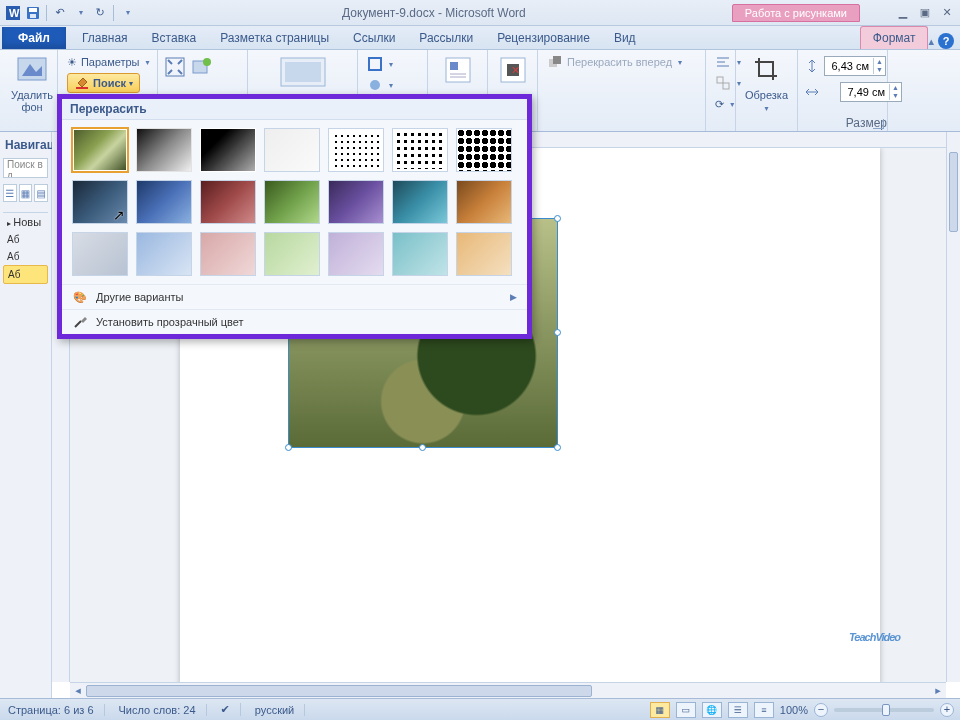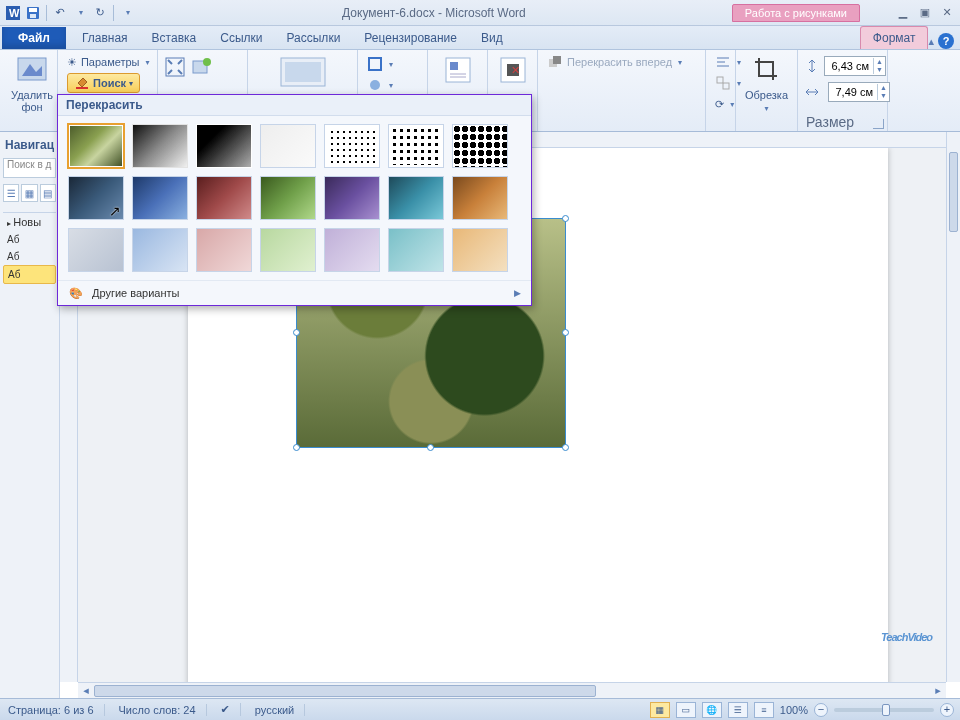--- a/index.html
+++ b/index.html
@@ -19,38 +19,38 @@
 .tabs { height:24px; background:linear-gradient(#e4ecf7,#d8e4f2); display:flex; align-items:flex-end; padding-left:2px; border-bottom:1px solid #b0c4de; }
 .tab { padding:4px 12px; color:#3b5a8b; cursor:pointer; font-size:12px; }
 .tab-file { background:#1e5bb8; color:#fff; border-radius:0; padding:4px 16px; margin-right:4px; font-weight:bold; box-shadow: inset 0 -4px 6px rgba(0,0,0,.15);}
 .tab-active { background:#f2ccdb; border:1px solid #d88aad; border-bottom:none; border-radius:3px 3px 0 0; }
 .tabs-right { margin-left:auto; display:flex; gap:4px; padding-right:6px; align-items:center; }
 .help-btn { width:16px; height:16px; background:#2a71d0; color:#fff; border-radius:50%; display:flex; align-items:center; justify-content:center; font-weight:bold; font-size:11px;}
 
 
 .ribbon { height:82px; background:linear-gradient(#f4f7fc,#e4ecf7); border-bottom:1px solid #a6bbd8; display:flex; position:relative; }
 .ribbon-group { border-right:1px solid #c6d4e8; padding:2px 6px 0 6px; display:flex; flex-direction:column; position:relative; }
-.ribbon-group-label { position:absolute; bottom:1px; left:8px; right:0; text-align:left; color:#5a6a85; font-size:14px; }
+.ribbon-group-label { position:absolute; bottom:1px; left:0; right:0; text-align:right; color:#5a6a85; font-size:12px; }
 .ribbon-dialog-launcher { position:absolute; bottom:2px; right:3px; width:11px; height:10px; border:1px solid #8aa4c8; border-top:none; border-left:none; cursor:pointer; }
 .big-btn { display:flex; flex-direction:column; align-items:center; gap:3px; width:52px; padding:2px; cursor:pointer; color:#3b5a8b; }
 .big-btn .ic { width:32px; height:32px; }
 .vstack { display:flex; flex-direction:column; gap:1px; }
 .small-row { display:flex; align-items:center; gap:4px; padding:1px 3px; color:#3b5a8b; cursor:pointer; height:20px; white-space:nowrap;}
 .small-row.disabled { color:#9aa9bf; cursor:default; }
 .small-row .ic { width:16px; height:16px; }
 .drop-arrow::after { content:"▾"; font-size:8px; margin-left:2px; color:#5a7db5; }
 .color-btn { background:linear-gradient(#fde9a0,#f8cf5a); border:1px solid #db9a2f; border-radius:3px; padding:1px 6px; display:flex; align-items:center; gap:3px; height:20px;}
 .spin-input { display:flex; align-items:center; border:1px solid #9ab; background:#fff; height:20px; }
 .spin-input input { border:none; width:48px; text-align:right; padding:0 4px; font-size:11px; }
 .spin-arrows { display:flex; flex-direction:column; border-left:1px solid #bcd; }
 .spin-arrows span { line-height:8px; font-size:7px; padding:0 2px; color:#5a7db5; cursor:pointer;}
 
 
 .workspace { position:absolute; top:132px; bottom:22px; left:0; right:0; display:flex; }
-.navpanel { width:60px; background:#eef2f8; border-right:1px solid #c6d4e8; display:flex; flex-direction:column; padding:4px 3px; gap:4px;}
+.navpanel { width:52px; background:#eef2f8; border-right:1px solid #c6d4e8; display:flex; flex-direction:column; padding:4px 3px; gap:4px;}
 .nav-title { color:#3b5a8b; font-weight:bold; font-size:12px; padding:2px; }
 .nav-search { border:1px solid #bcd; background:#fff; width:100%; height:20px; padding:0 3px; color:#888; font-size:10px; overflow:hidden;}
 .nav-views { display:flex; gap:2px; padding:2px 0; }
 .nav-view-btn { width:20px; height:18px; border:1px solid #bcd; background:#fff; cursor:pointer; display:flex; align-items:center; justify-content:center; font-size:10px; color:#5a7db5;}
 .nav-items { border-top:1px solid #c6d4e8; margin-top:4px; }
 .nav-item { padding:3px 4px; font-size:10px; color:#333; cursor:pointer; white-space:nowrap; overflow:hidden;}
 .nav-item.sel { background:#fde47b; border:1px solid #e8b84a; border-radius:2px; }
 
 
 .docarea { flex:1; background:#fff; position:relative; overflow:hidden; }
@@ -69,21 +69,21 @@
 .sel-image { position:absolute; left:218px; top:70px; width:270px; height:230px; background:
   radial-gradient(circle at 30% 30%, #6b7d3a 0 20%, transparent 21%),
   radial-gradient(circle at 70% 60%, #2d4a1e 0 25%, transparent 26%),
   radial-gradient(circle at 50% 80%, #8a8f56 0 18%, transparent 19%),
   linear-gradient(#b8c088,#5a6b38);
   border:1px solid #3a8ccf; }
 .sel-handle { position:absolute; width:7px; height:7px; background:#fff; border:1px solid #3a8ccf; border-radius:50%; }
 .sel-rotate { position:absolute; left:50%; top:-16px; width:9px; height:9px; margin-left:-5px; background:#6fbf4a; border:1px solid #3a8ccf; border-radius:50%; }
 
 
-.popup { position:absolute; left:57px; top:94px; width:475px; background:#f4f7fc; border:1px solid #6d28d9; box-shadow:2px 3px 8px rgba(0,0,0,.3); z-index:100; }
+.popup { position:absolute; left:57px; top:94px; width:475px; background:#f4f7fc; border:5px solid #6d28d9; box-shadow:2px 3px 8px rgba(0,0,0,.3); z-index:100; }
 .popup-header { background:#eaf0f9; padding:3px 8px; color:#3b5a8b; font-weight:bold; font-size:12px; border-bottom:1px solid #d2dded;}
 .swatch-grid { padding:8px 10px; display:grid; grid-template-columns: repeat(7, 56px); grid-auto-rows:44px; gap:8px 8px; }
 .swatch { border:1px solid #c6d4e8; cursor:pointer; position:relative; overflow:hidden;}
 .swatch.selected { outline:2px solid #e8a030; outline-offset:-1px; box-shadow: inset 0 0 0 1px #fff; }
 .swatch.has-cursor::after { content:"↖"; position:absolute; right:2px; bottom:0; font-size:14px; color:#000; text-shadow:0 0 2px #fff; transform: scaleX(-1);}
 .popup-item { display:flex; align-items:center; gap:8px; padding:4px 10px; color:#333; cursor:pointer; border-top:1px solid #e2e9f3;}
 .popup-item .ic { width:16px; height:16px; }
 .popup-item .arrow { margin-left:auto; color:#5a7db5; font-size:9px;}
 
 
@@ -112,21 +112,21 @@
 
 .statusbar { position:absolute; bottom:0; left:0; right:0; height:22px; background:linear-gradient(#dde7f3,#cad9ec); border-top:1px solid #a6bbd8; display:flex; align-items:center; padding:0 6px; color:#3b5a8b; gap:12px;}
 .statusbar .cell { border-right:1px solid #b6c8de; padding:0 10px 0 2px; }
 .statusbar .right { margin-left:auto; display:flex; align-items:center; gap:6px; }
 .view-btn { width:20px; height:16px; border:1px solid #9ab4d6; background:#eef4fc; cursor:pointer; display:flex; align-items:center; justify-content:center; font-size:9px;}
 .view-btn.act { background:#fde9a0; border-color:#e0b050;}
 .zoom-slider { width:100px; height:4px; background:#bcd; position:relative; border-radius:2px;}
 .zoom-slider .knob { position:absolute; top:-4px; left:48px; width:8px; height:12px; background:#eef4fc; border:1px solid #7a96c0; border-radius:2px;}
 .zoom-btn { width:14px; height:14px; border:1px solid #9ab4d6; background:#eef4fc; border-radius:7px; display:flex; align-items:center; justify-content:center; cursor:pointer; font-size:11px; line-height:1;}
 
-.watermark { position:absolute; right:14px; bottom:34px; font-size:28px; font-weight:bold; font-style:italic; color:#e88a2a; opacity:.9; letter-spacing:-1px;}
+.watermark { position:absolute; right:46px; bottom:34px; font-size:28px; font-weight:bold; font-style:italic; color:#e88a2a; opacity:.9; letter-spacing:-1px;}
 .watermark span { color:#4a8acf; }
 
 
 .ic { display:inline-flex; align-items:center; justify-content:center; }
 svg { display:block; }
 </style>
 </head>
 <body>
 
 <div class="titlebar">
@@ -144,33 +144,34 @@
           <rect x="4" y="8" width="6" height="4" fill="#dce8f8"></rect>
         </svg>
       </div>
     <div class="qat-sep"></div>
     <div class="qat-btn">↶</div>
     <div class="qat-btn drop-arrow"></div>
     <div class="qat-btn">↻</div>
     <div class="qat-sep"></div>
     <div class="qat-btn drop-arrow"></div>
   </div>
-  <div class="title-center">Документ-6.docx - Microsoft Word</div>
+  <div class="title-center">Документ-9.docx - Microsoft Word</div>
   <div class="title-right">
     <div class="context-tab-title">Работа с рисунками</div>
     <div class="win-btn">▁</div>
     <div class="win-btn">▣</div>
     <div class="win-btn">✕</div>
   </div>
 </div>
 
 <div class="tabs">
   <div class="tab tab-file">Файл</div>
   <div class="tab">Главная</div>
   <div class="tab">Вставка</div>
+  <div class="tab">Разметка страницы</div>
   <div class="tab">Ссылки</div>
   <div class="tab">Рассылки</div>
   <div class="tab">Рецензирование</div>
   <div class="tab">Вид</div>
   <div style="flex:1"></div>
   <div class="tab tab-active">Формат</div>
   <div class="tabs-right">
     <div style="color:#5a7db5">▴</div>
     <div class="help-btn">?</div>
   </div>
@@ -339,21 +340,21 @@
             </svg>
           </span>
         <div class="spin-input">
             <input readonly="" value="6,43 см" style="">
             <div class="spin-arrows">
               <span>▲</span>
               <span>▼</span>
             </div>
           </div>
       </div>
-      <div style="display:flex; align-items:center; gap:8px">
+      <div style="display:flex; align-items:center; gap:20px">
         <span class="ic">
             <svg width="16" height="16">
               <line x1="2" y1="8" x2="14" y2="8" stroke="#5a7db5"></line>
               <path d="M5 5 L2 8 L5 11 M11 5 L14 8 L11 11" stroke="#5a7db5" fill="none"></path>
             </svg>
           </span>
         <div class="spin-input">
             <input readonly="" value="7,49 см" style="">
             <div class="spin-arrows">
               <span>▲</span>
@@ -438,20 +439,29 @@
     <div class="swatch sw-r3c4"></div>
     <div class="swatch sw-r3c5"></div>
     <div class="swatch sw-r3c6"></div>
     <div class="swatch sw-r3c7"></div>
   </div>
   <div class="popup-item">
     <span class="ic">🎨</span>
     <span>Другие варианты</span>
     <span class="arrow">▶</span>
   </div>
+  <div class="popup-item">
+    <span class="ic">
+        <svg width="14" height="14">
+          <path d="M12 2 L8 6 L10 8 L14 4 Z" fill="#888"></path>
+          <line x1="8" y1="6" x2="2" y2="12" stroke="#444" stroke-width="2"></line>
+        </svg>
+      </span>
+    <span>Установить прозрачный цвет</span>
+  </div>
 </div>
 
 <div class="statusbar">
   <div class="cell">Страница: 6 из 6</div>
   <div class="cell">Число слов: 24</div>
   <div class="cell"><span class="ic">✔</span></div>
   <div class="cell">русский</div>
   <div class="right">
     <div class="view-btn act">▦</div>
     <div class="view-btn">▭</div>

